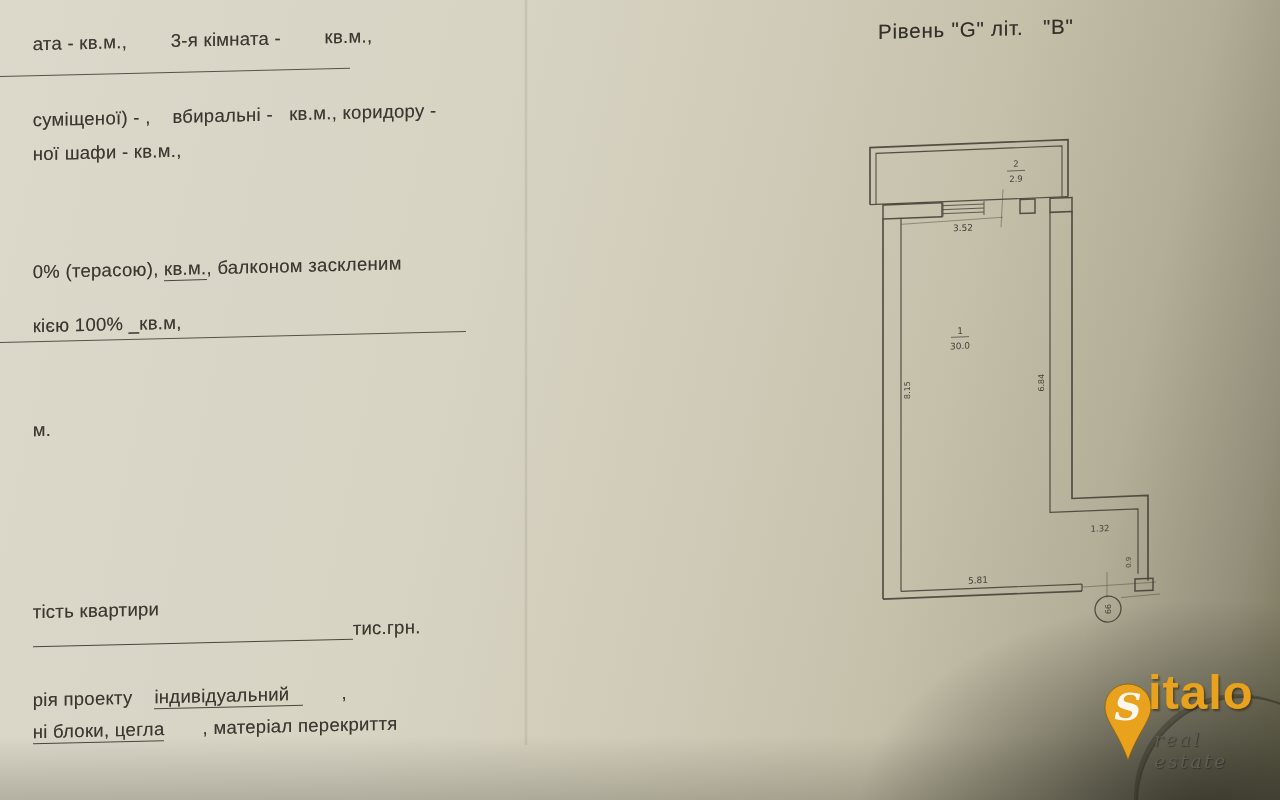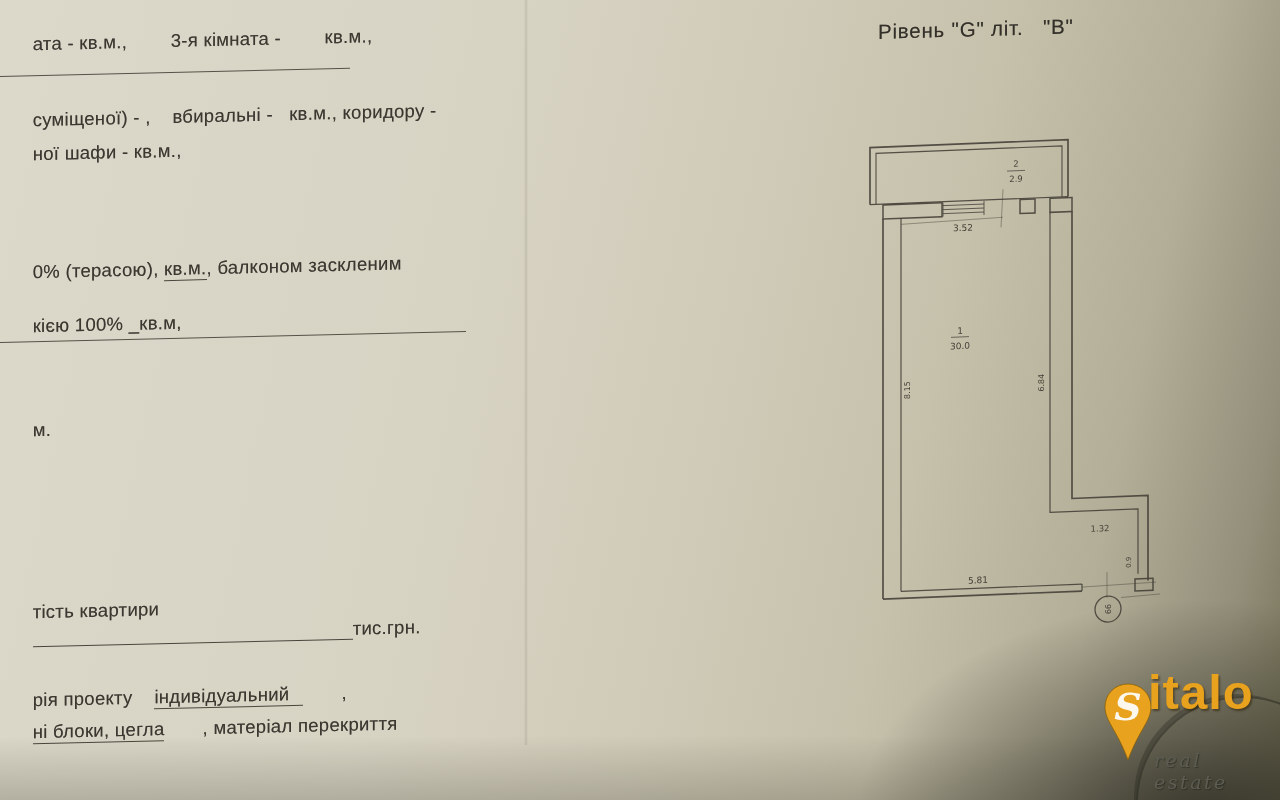--- a/index.html
+++ b/index.html
@@ -67,21 +67,20 @@
     font-size:49px;line-height:1;color:#e8a21d;
     text-shadow:1.5px 1.5px 2px rgba(45,32,6,0.55);
     letter-spacing:1px;
     text-align:center;
   }
   .logo .tagline{
     position:absolute;left:58px;top:60px;
     font-family:"DejaVu Serif",serif;font-style:italic;
     font-size:19px;color:#5c5c53;letter-spacing:2.5px;
     text-shadow:1px 1px 1px rgba(30,30,22,.5);
-    margin-top:21px;
   }
 </style>
 </head>
 <body>
 
 <div class="photo">
 
   <div class="fold"></div>
 
   <div class="left-col">

